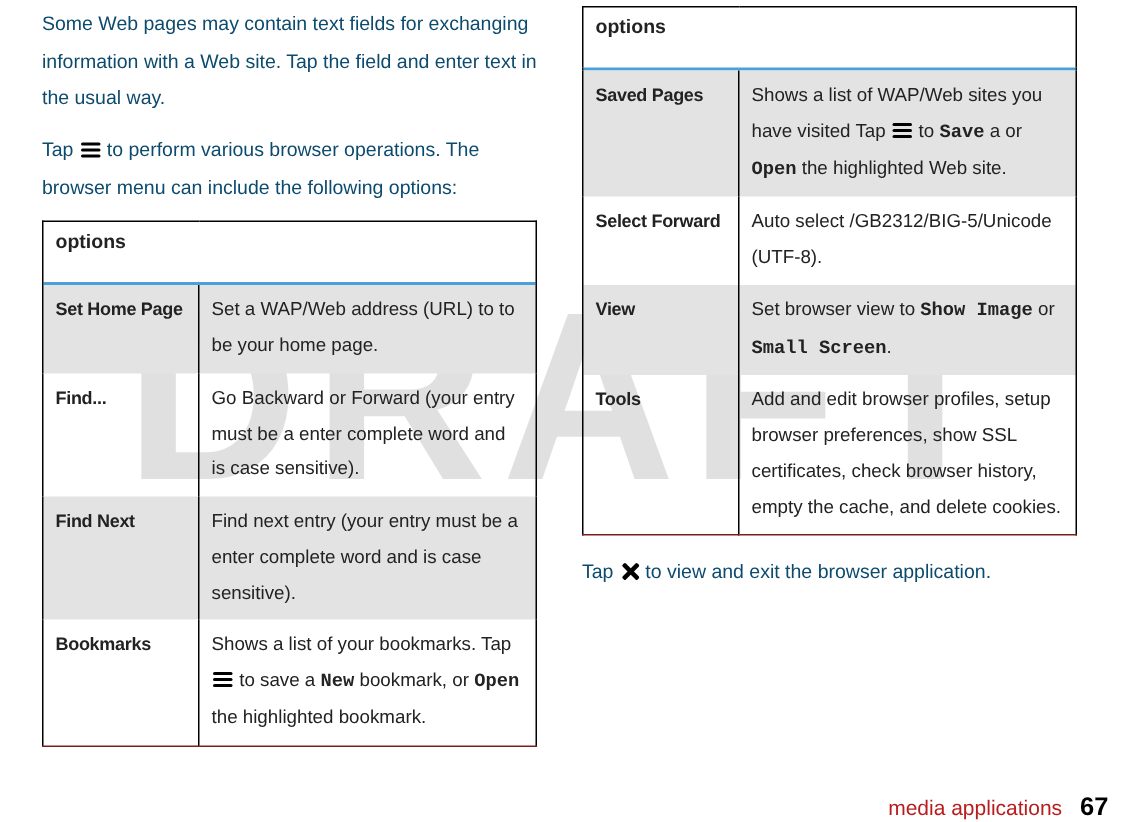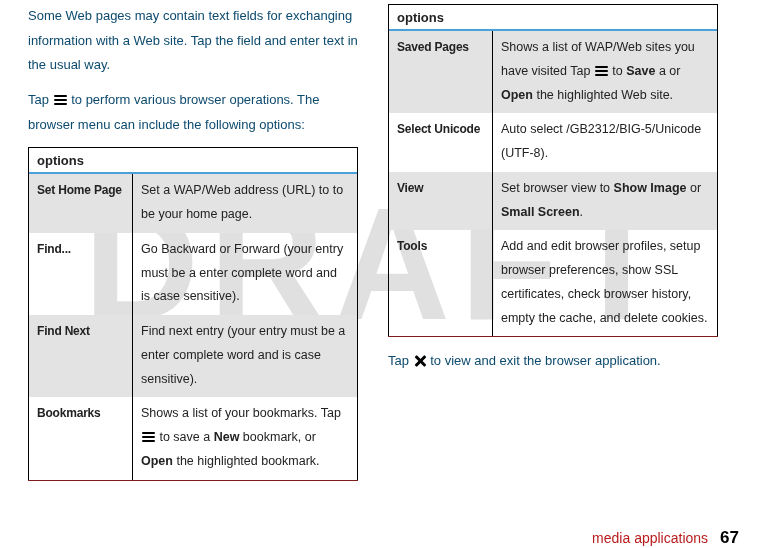--- a/index.html
+++ b/index.html
@@ -17,33 +17,33 @@
   .menu-icon::before { top:0; }
   .menu-icon span { top:4px; }
   .menu-icon::after { bottom:0; }
   .close-icon { display:inline-block; width:12px; height:12px; position:relative; vertical-align:-2px; margin:0 1px; }
   .close-icon::before, .close-icon::after {
     content:""; position:absolute; left:5px; top:-1px; width:3px; height:14px; background:#000; border-radius:1px;
   }
   .close-icon::before { transform: rotate(45deg); }
   .close-icon::after  { transform: rotate(-45deg); }
   table.opt { width: 100%; border-collapse: collapse; margin-top: 6px; }
-  table.opt th { text-align: left; font-family: Arial, sans-serif; font-weight: bold; font-size: 13px; padding: 5px 8px 4px 8px; border: 1px solid #000; border-bottom: none; }
+  table.opt th { text-align: left; font-family: Arial, sans-serif; font-weight: bold; font-size: 13px; padding: 5px 8px 20px 8px; border: 1px solid #000; border-bottom: none; }
   table.opt tr.rule td { padding:0; border-left:1px solid #000; border-right:1px solid #000; }
   .rule-line { height: 2px; background: #4aa0d8; }
   table.opt td { vertical-align: top; font-size: 12.5px; line-height:1.9; padding: 5px 8px 6px 8px; }
   table.opt td.lbl { width: 104px; font-family: Arial, sans-serif; font-weight: bold; font-stretch: condensed; font-size: 12px; letter-spacing: -0.2px; }
   table.opt tr.row td { border-left:1px solid #000; border-right:1px solid #000; }
   table.opt tr.row:last-child td { border-bottom:1px solid #7f1d1d; }
   table.opt tr.shade td { background: #e3e3e3; }
   .footer { position: absolute; left:0; right:0; bottom:0; height:20px; display:flex; justify-content:flex-end; align-items:center; padding-right:20px; gap:12px; }
   .footer .sec { color:#b91c1c; font-size:14px; font-weight:500; }
   .footer .pn { font-family: Arial, sans-serif; font-weight: bold; font-size:17px; color:#000; }
   
-  .bold { font-weight: bold; font-family: Liberation Sans, sans-serif; font-stretch: condensed; }
+  .bold { font-weight: bold; font-family: Liberation Mono, monospace; font-stretch: condensed; }
 </style>
 </head>
 <body>
 
 <div class="page">
   <div class="watermark">DRAFT</div>
 
   <div class="cols">
 
     <div class="col">
@@ -95,21 +95,21 @@
                 <div class="rule-line"></div>
               </td>
             </tr>
         </tbody>
           <tbody>
             <tr class="row shade">
               <td class="lbl">Saved Pages</td>
               <td><span>Shows a list of WAP/Web sites you have visited Tap </span><span class="menu-icon"><span></span></span><span> to </span><span class="bold">Save</span><span> a or </span><span class="bold">Open</span><span> the highlighted Web site.</span></td>
             </tr>
             <tr class="row">
-              <td class="lbl">Select Unicode</td>
+              <td class="lbl">Select Forward</td>
               <td><span>Auto select /GB2312/BIG-5/Unicode (UTF-8).</span></td>
             </tr>
             <tr class="row shade">
               <td class="lbl">View</td>
               <td><span>Set browser view to </span><span class="bold">Show Image</span><span> or </span><span class="bold">Small Screen</span><span>.</span></td>
             </tr>
             <tr class="row">
               <td class="lbl">Tools</td>
               <td><span>Add and edit browser profiles, setup browser preferences, show SSL certificates, check browser history, empty the cache, and delete cookies.</span></td>
             </tr>

